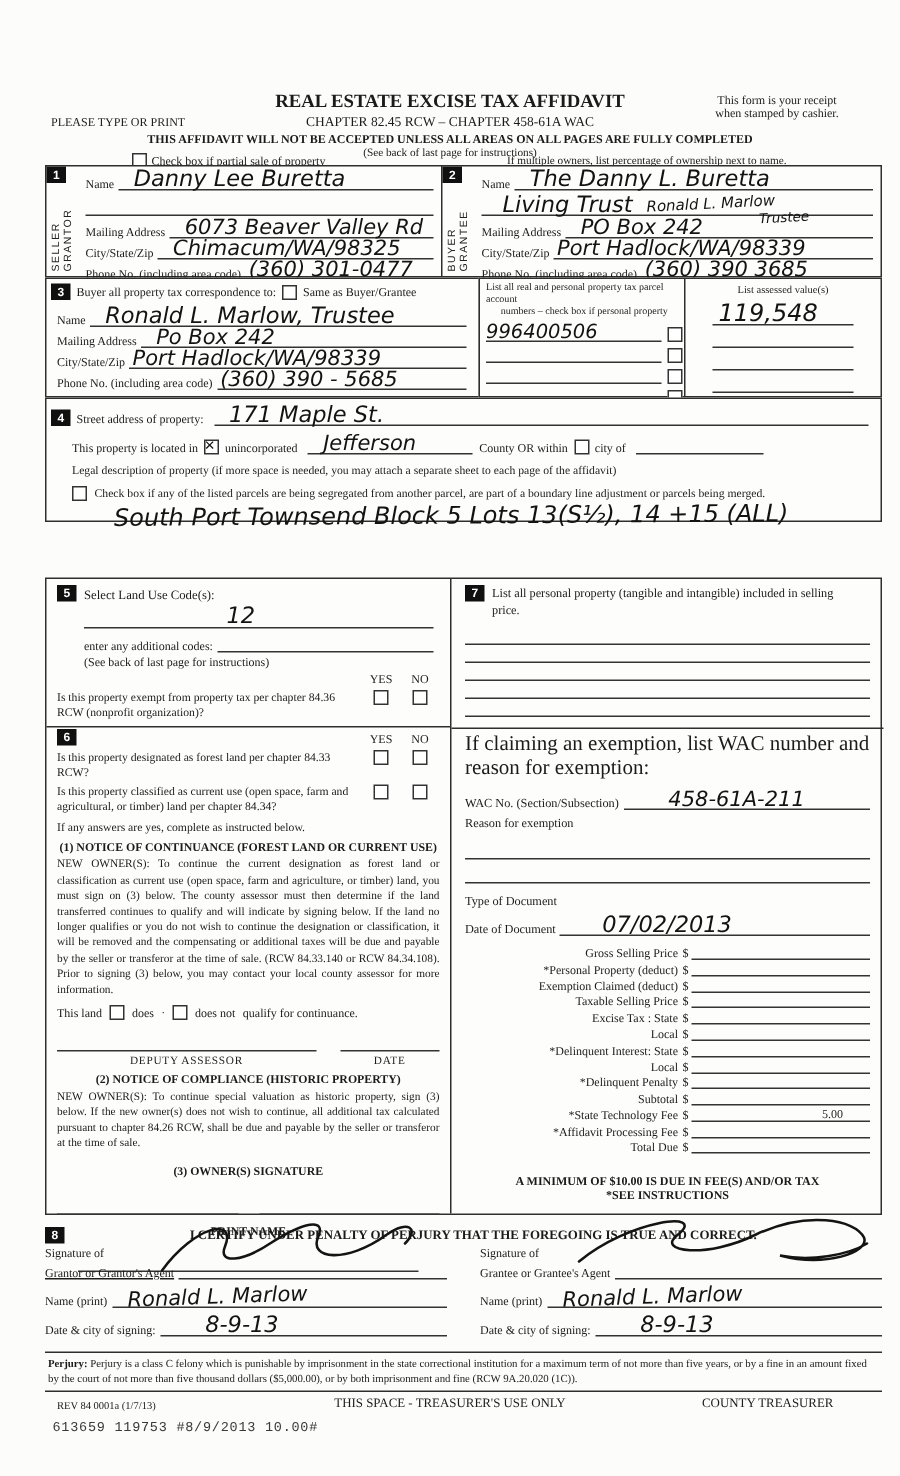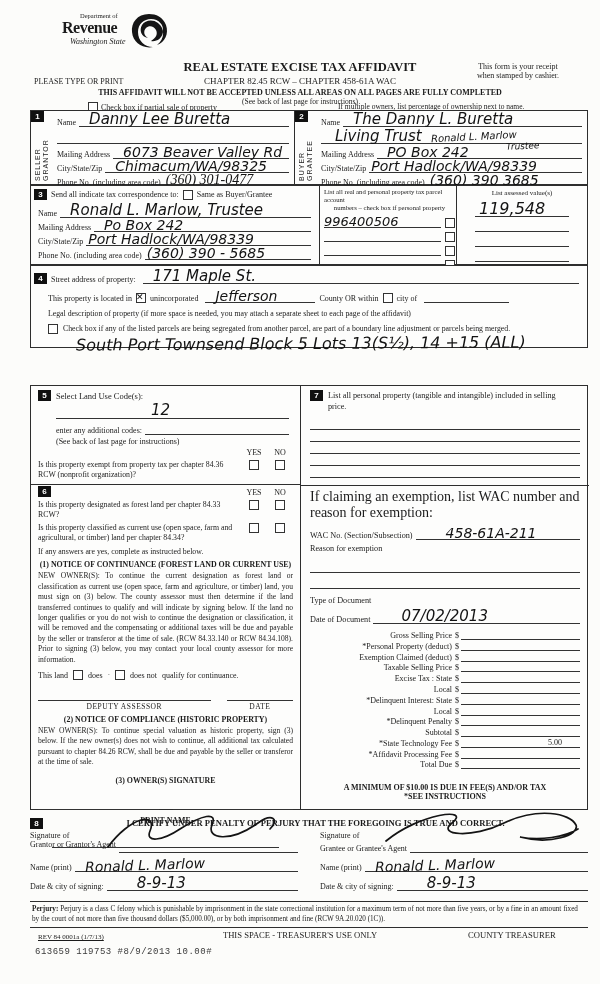--- a/index.html
+++ b/index.html
@@ -42,32 +42,20 @@
   .colL{position:absolute;left:0;top:0;width:270px;height:100%;border-right:1px solid #2e2e2e;
         padding:4px 7px;box-sizing:border-box;}
   .colR{position:absolute;left:270px;top:0;width:288px;height:100%;padding:4px 9px;box-sizing:border-box;}
   .scribble{position:absolute;pointer-events:none;}
 </style>
 </head>
 <body>
 
 <div class="page">
 
-  <div class="abs" style="left:62px;top:12px;display:flex;">
-    <div>
-      <div style="font-size:6.5px;padding-left:18px;">Department of</div>
-      <div class="b" style="font-size:16px;letter-spacing:-.5px;">Revenue</div>
-      <div style="font-size:8px;font-style:italic;padding-left:8px;">Washington State</div>
-    </div>
-    <span style="margin-left:2px;margin-top:-2px;">
-      <svg width="44" height="44" viewBox="0 0 44 44">
-        <path d="M22 4 C10 4 4 13 5 22 C6 33 16 39 26 37 C18 37 11 31 11 22 C11 14 17 9 24 9 C32 9 37 15 36 22 C35 29 29 32 24 31 C29 28 31 24 29 20 C27 16 22 15 19 18 C16 21 17 26 21 28 C14 27 12 20 15 15 C18 10 26 9 31 13 C38 18 38 29 30 35 C38 32 42 24 39 15 C36 7 29 4 22 4 Z" fill="#151515"></path>
-      </svg>
-    </span>
-  </div>
 
   <div class="abs b" style="left:140px;top:60px;width:320px;font-size:12.5px;text-align:center;">REAL ESTATE EXCISE TAX AFFIDAVIT</div>
   <div class="abs b" style="left:140px;top:76px;width:320px;font-size:9px;text-align:center;font-weight:normal;">CHAPTER 82.45 RCW – CHAPTER 458-61A WAC</div>
 
   <div class="abs" style="left:448px;top:62px;width:140px;font-size:8px;text-align:center;">
     <div>This form is your receipt</div>
     <div>when stamped by cashier.</div>
   </div>
 
   <div class="abs" style="left:34px;top:77px;font-size:8px;">PLEASE TYPE OR PRINT</div>
@@ -105,21 +93,21 @@
         </div>
       <div class="frow">
           <span class="flabel">City/State/Zip</span>
         <span class="fline">
             <span class="hw hw14">Chimacum/WA/98325</span>
           </span>
         </div>
       <div class="frow">
           <span class="flabel">Phone No. (including area code)</span>
         <span class="fline">
-            <span class="hw hw14" style="left:2px;font-family:Liberation Serif, serif;">(360) 301-0477</span>
+            <span class="hw hw14" style="left:2px;">(360) 301-0477</span>
           </span>
         </div>
     </div>
   </div>
 
   <div class="box" style="left:294px;top:110px;width:294px;height:75px;">
     <span class="num abs" style="left:0;top:0;">2</span>
     <div class="vstrip">
       <span>BUYER</span>
       <span>GRANTEE</span>
@@ -156,21 +144,21 @@
             <span class="hw hw14" style="left:2px;">(360) 390 3685</span>
           </span>
         </div>
     </div>
   </div>
 
   <div class="box" style="left:30px;top:185px;width:290px;height:80px;">
     <div style="padding:3px 6px 0 3px;">
       <div style="display:flex;align-items:center;gap:4px;font-size:8px;">
         <span class="num">3</span>
-        <span>Send all indicate tax correspondence to:</span>
+        <span>Buyer all property tax correspondence to:</span>
         <span class="cb"></span>
         <span>Same as Buyer/Grantee</span>
       </div>
       <div style="padding:2px 2px 0 4px;">
         <div class="frow" style="margin-top:3px;">
             <span class="flabel">Name</span>
           <span class="fline">
               <span class="hw hw15">Ronald L. Marlow, Trustee</span>
             </span>
           </div>
@@ -456,21 +444,21 @@
       <span class="b c" style="flex:1;font-size:8.6px;margin-top:4px;">I CERTIFY UNDER PENALTY OF PERJURY THAT THE FOREGOING IS TRUE AND CORRECT.</span>
     </div>
 
     <div style="display:flex;gap:22px;margin-top:2px;">
 
       <div style="flex:1;position:relative;">
         <svg class="scribble" style="left:70px;top:-22px;" width="190" height="46" viewBox="0 0 190 46">
           <path d="M8 38 C 30 8, 58 2, 50 22 C 45 34, 62 32, 80 20 C 102 6, 118 2, 112 16 C 106 30, 130 34, 158 14 C 172 4, 180 10, 170 20" stroke="#141414" stroke-width="1.7" fill="none" stroke-linecap="round"></path>
         </svg>
         <div style="font-size:8px;">Signature of</div>
-        <div style="display:flex;align-items:flex-start;font-size:8px;">
+        <div style="display:flex;align-items:flex-end;font-size:8px;text-decoration:underline;">
           <span>Grantor or Grantor's Agent</span>
           <span class="fline"></span>
           </div>
         <div style="display:flex;align-items:flex-end;font-size:8px;margin-top:4px;">
           <span>Name (print)</span>
           <span class="fline" style="height:14px;">
             <span class="hw hw14" style="transform:rotate(-2deg);">Ronald L. Marlow</span>
             </span>
           </div>
         <div style="display:flex;align-items:flex-end;font-size:8px;margin-top:4px;">
@@ -504,19 +492,19 @@
           </div>
       </div>
     </div>
   </div>
 
   <div class="abs" style="left:30px;top:901px;width:558px;border-top:1px solid #2e2e2e;border-bottom:1px solid #2e2e2e;padding:2px 2px 3px 2px;box-sizing:border-box;font-size:7.2px;line-height:1.4;">
     <span class="b">Perjury:</span>
     <span>Perjury is a class C felony which is punishable by imprisonment in the state correctional institution for a maximum term of not more than five years, or by a fine in an amount fixed by the court of not more than five thousand dollars ($5,000.00), or by both imprisonment and fine (RCW 9A.20.020 (1C)).</span>
   </div>
 
-  <div class="abs" style="left:38px;top:933px;font-size:7px;text-decoration:underline;">REV 84 0001a (1/7/13)</div>
+  <div class="abs" style="left:38px;top:933px;font-size:7px;">REV 84 0001a (1/7/13)</div>
   <div class="abs c" style="left:150px;top:930px;width:300px;font-size:8.6px;">THIS SPACE - TREASURER'S USE ONLY</div>
   <div class="abs" style="left:468px;top:930px;font-size:8.6px;">COUNTY TREASURER</div>
 
   <div class="abs" style="left:35px;top:947px;font-family:'Liberation Mono',monospace;font-size:9px;letter-spacing:.5px;color:#3a3a3a;">613659 119753 #8/9/2013 10.00#</div>
 
 </div>
 
 </body></html>

